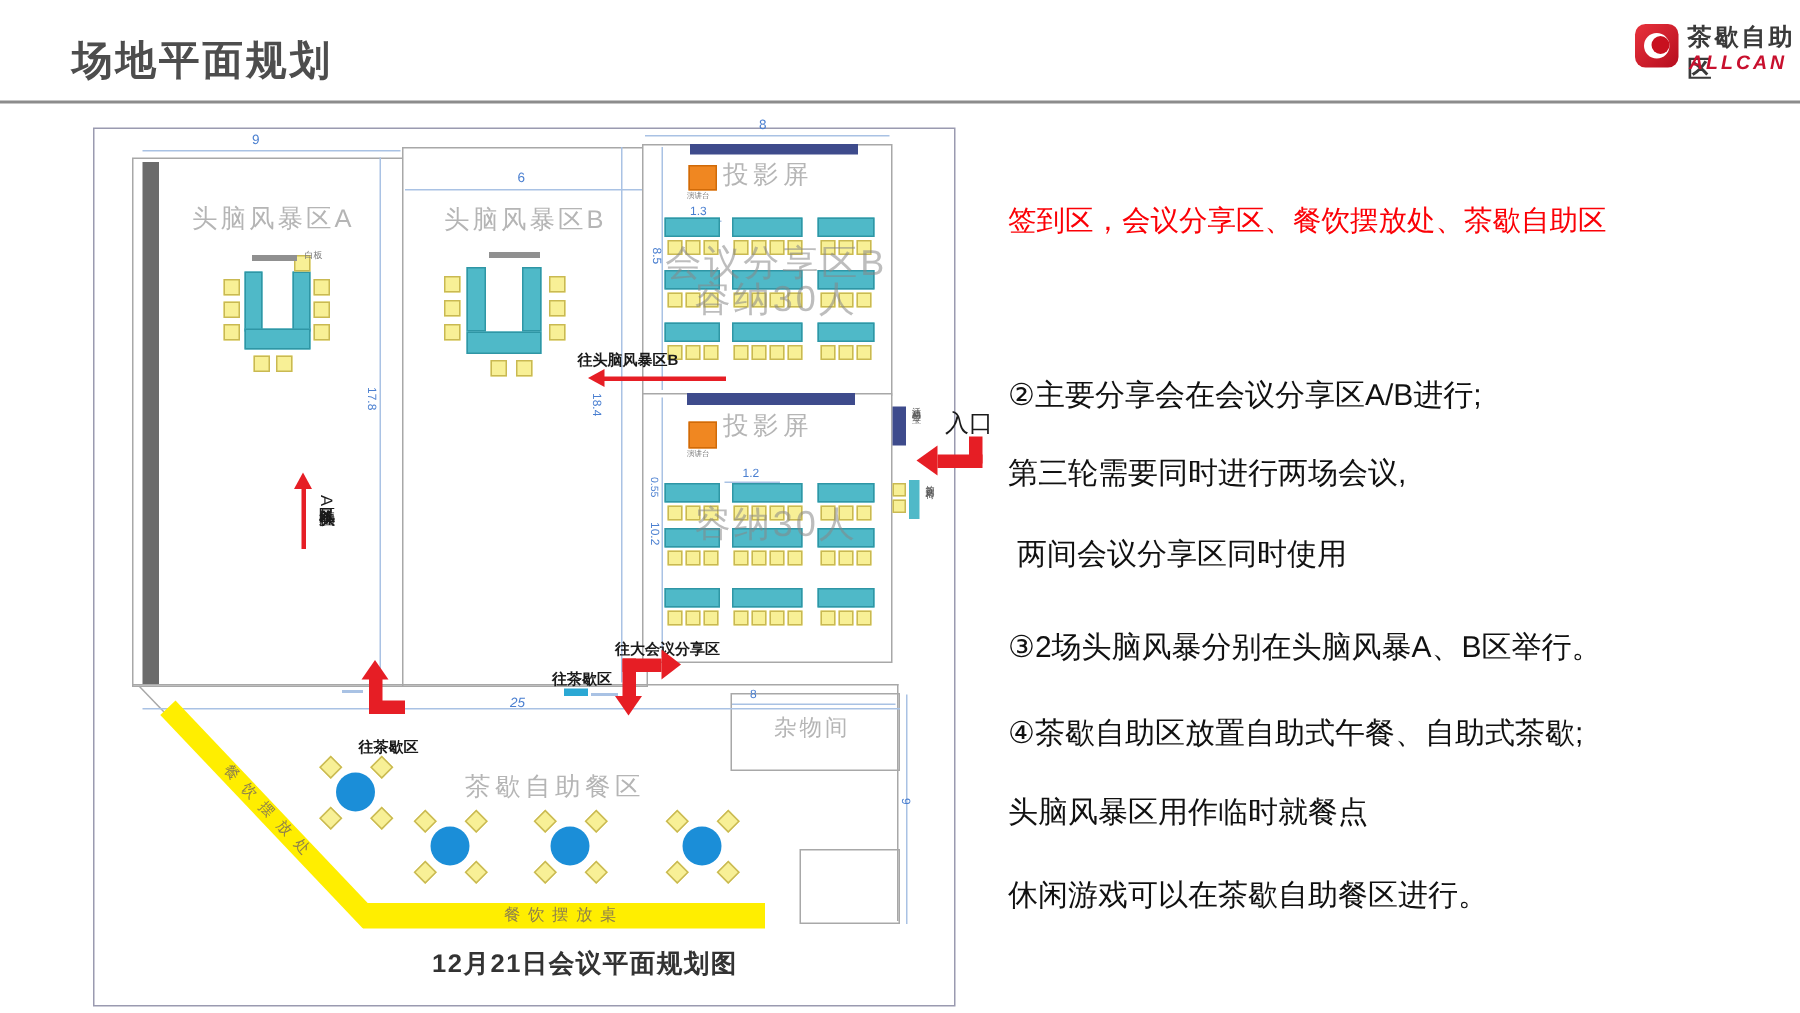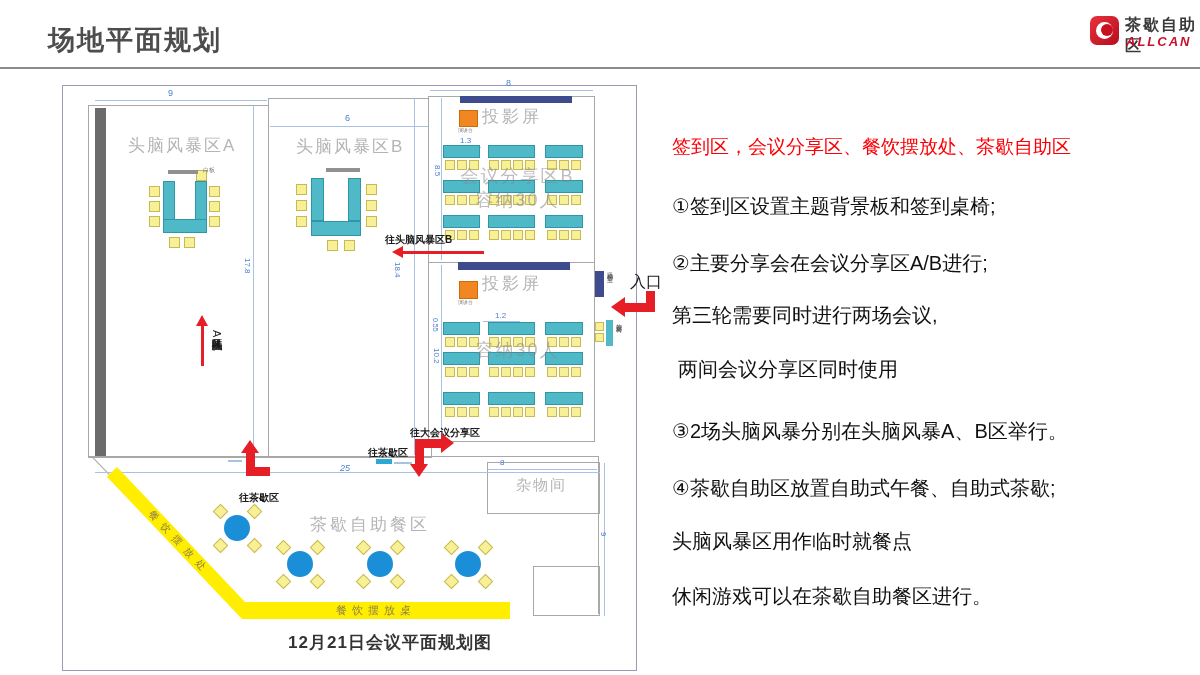--- a/index.html
+++ b/index.html
@@ -17,21 +17,21 @@
   .logo-en{position:absolute;left:1126px;top:34px;font-size:13px;font-weight:bold;font-style:italic;color:#c8102e;letter-spacing:2px;}
   
   .panel{position:absolute;left:62px;top:85px;width:573px;height:584px;border:1px solid #9a9ab0;background:#fff;}
   .room{position:absolute;border:1px solid #a8a8a8;background:#fff;}
   .wall{position:absolute;background:#6b6b6b;}
   .gline{position:absolute;background:#a8a8a8;}
   .dline{position:absolute;background:#a9c2e4;}
   .dim{position:absolute;font-size:9px;color:#4a7fd0;z-index:4;}
   .vdim{position:absolute;font-size:8px;color:#4a7fd0;writing-mode:vertical-rl;z-index:4;}
   .arealabel{position:absolute;color:#b5b5b5;font-size:17px;letter-spacing:2px;z-index:4;}
-  .watermark{position:absolute;color:rgba(135,135,135,0.55);font-size:18px;letter-spacing:2px;text-align:center;z-index:5;line-height:24px;}
+  .watermark{position:absolute;color:rgba(135,135,135,0.55);font-size:24px;letter-spacing:2px;text-align:center;z-index:5;line-height:24px;}
   .screenbar{position:absolute;background:#3e4b8c;z-index:2;}
   .podium{position:absolute;background:#f08721;border:1px solid #d06a08;z-index:2;}
   .tinylab{position:absolute;font-size:6px;color:#777;z-index:4;}
   .vtiny{position:absolute;font-size:6px;color:#555;writing-mode:vertical-rl;letter-spacing:1px;z-index:4;}
   .routelab{position:absolute;font-size:10px;font-weight:bold;color:#1a1a1a;z-index:6;}
   .vroute{position:absolute;writing-mode:vertical-lr;font-size:11px;color:#1a1a1a;z-index:6;}
   .arr-bar{position:absolute;background:#e61e25;z-index:6;}
   .tri{position:absolute;width:0;height:0;z-index:6;}
   .mtable{position:absolute;background:#4fb9c8;border:1px solid #2f96a5;box-sizing:border-box;z-index:1;}
   .chair{position:absolute;background:#f8f096;border:1px solid #c9b952;box-sizing:border-box;z-index:1;}
@@ -278,21 +278,20 @@
       <div class="diamond" style="left: 392px; top: 576px; width: 11px; height: 11px;"></div>
       <div class="rtable" style="left: 367px; top: 551px; width: 26px; height: 26px;"></div>
       <div class="diamond" style="left: 446px; top: 542px; width: 11px; height: 11px;"></div>
       <div class="diamond" style="left: 480px; top: 542px; width: 11px; height: 11px;"></div>
       <div class="diamond" style="left: 446px; top: 576px; width: 11px; height: 11px;"></div>
       <div class="diamond" style="left: 480px; top: 576px; width: 11px; height: 11px;"></div>
       <div class="rtable" style="left: 455px; top: 551px; width: 26px; height: 26px;"></div>
     </div>
 
   <div class="notes-sub">签到区，会议分享区、餐饮摆放处、茶歇自助区</div>
-  <div class="note-line" style="top:193px;">①签到区设置主题背景板和签到桌椅;</div>
   <div class="note-line" style="top:302px;">第三轮需要同时进行两场会议,</div>
   <div class="note-line" style="top:250px;">②主要分享会在会议分享区A/B进行;</div>
   <div class="note-line" style="top:356px;padding-left:6px;">两间会议分享区同时使用</div>
   <div class="note-line" style="top:418px;">③2场头脑风暴分别在头脑风暴A、B区举行。</div>
   <div class="note-line" style="top:528px;">头脑风暴区用作临时就餐点</div>
   <div class="note-line" style="top:475px;">④茶歇自助区放置自助式午餐、自助式茶歇;</div>
   <div class="note-line" style="top:583px;">休闲游戏可以在茶歇自助餐区进行。</div>
 
 </div>
 

